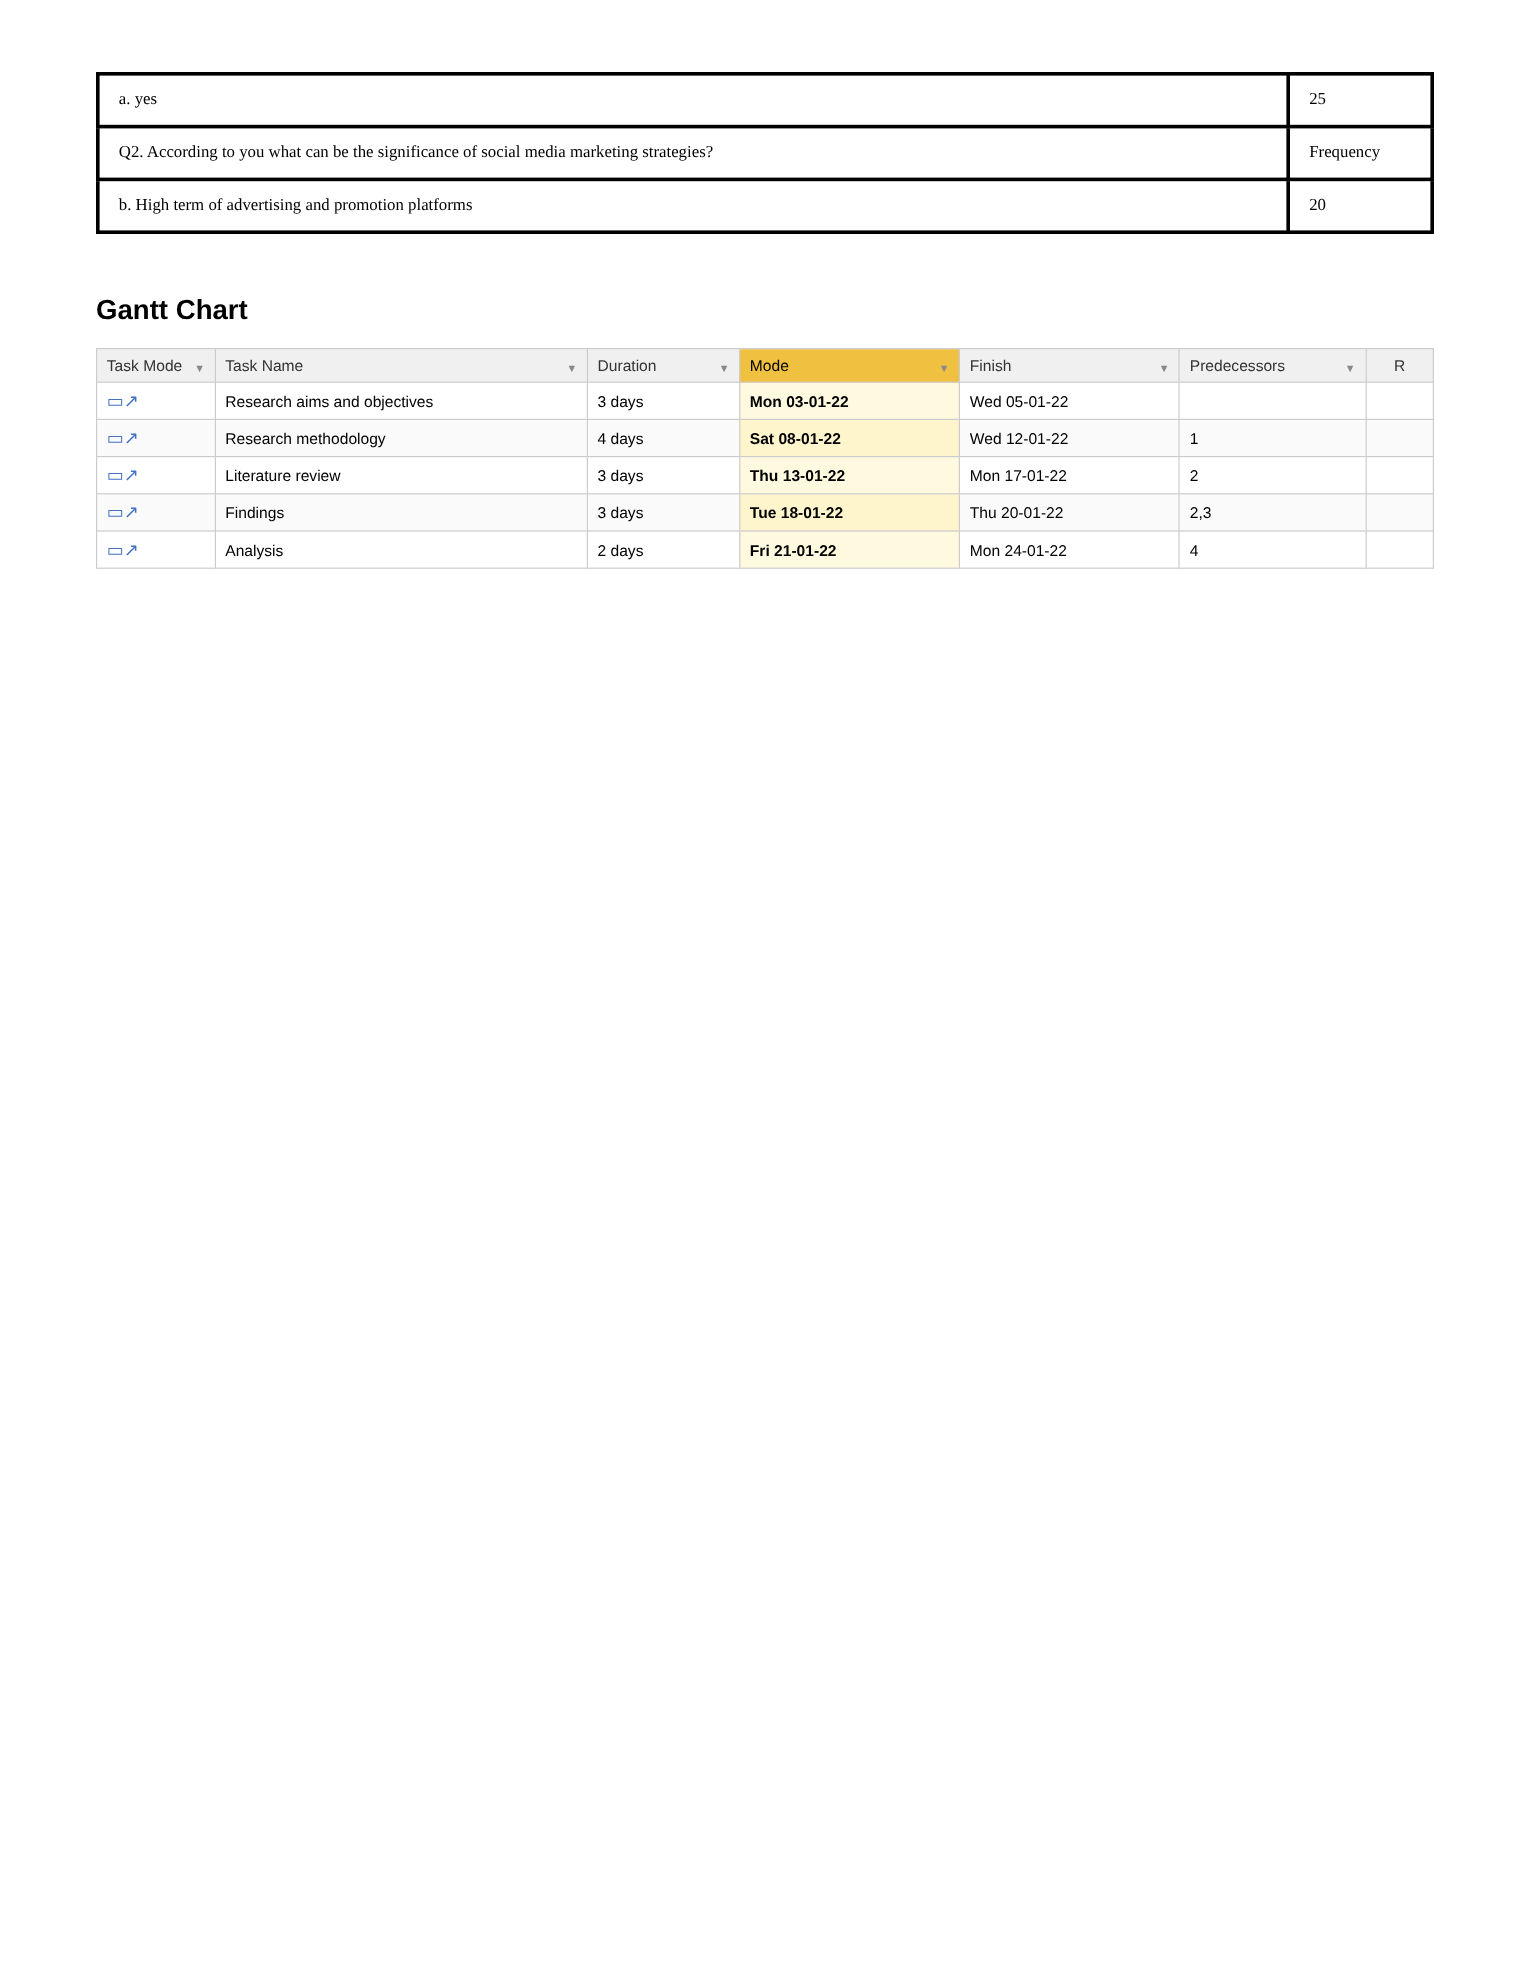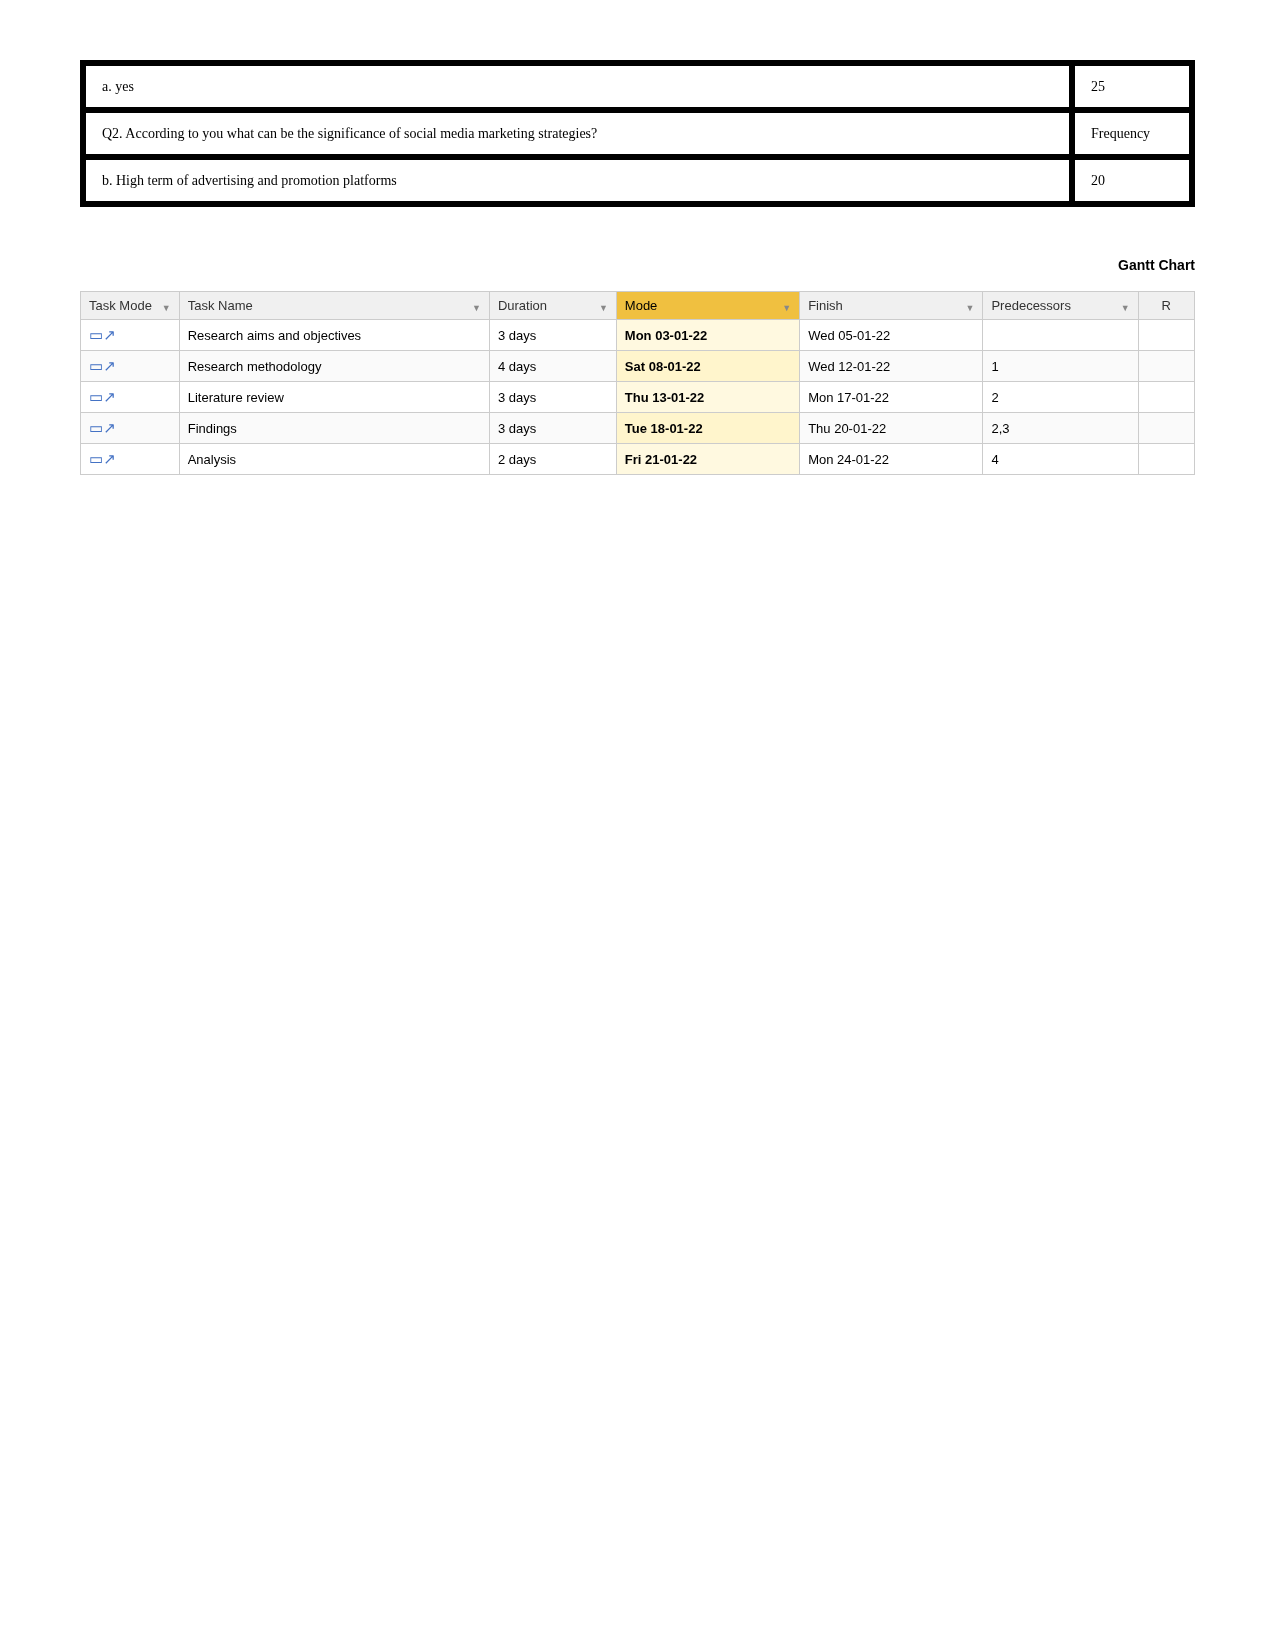--- a/index.html
+++ b/index.html
@@ -18,40 +18,39 @@
       padding: 60px 80px;
     }
 
     .top-table {
       width: 100%;
       border-collapse: collapse;
       margin-bottom: 50px;
     }
 
     .top-table td {
-      border: 6px solid #000000;
+      border: 3px solid #000000;
       padding: 10px 16px;
       vertical-align: top;
       line-height: 1.5;
     }
 
     .top-table .num-cell {
       width: 120px;
     }
 
     .q2-text {
       text-align: justify;
     }
 
     .gantt-title {
-      font-size: 14px;
+      font-size: 23px;
       font-weight: bold;
       font-family: Arial, sans-serif;
       margin-bottom: 18px;
-      text-align: right;
     }
 
     .gantt-table {
       width: 100%;
       border-collapse: collapse;
       font-family: Arial, sans-serif;
       font-size: 13px;
     }
 
     .gantt-table th, .gantt-table td {

